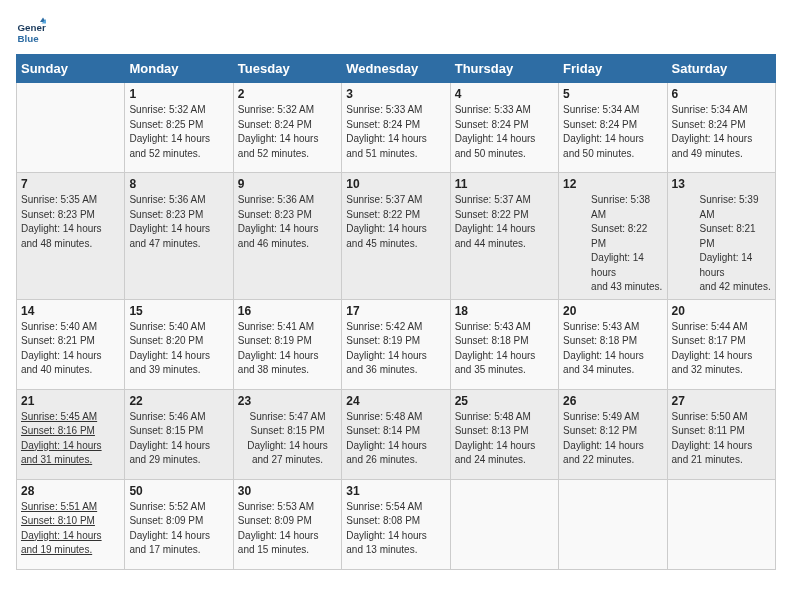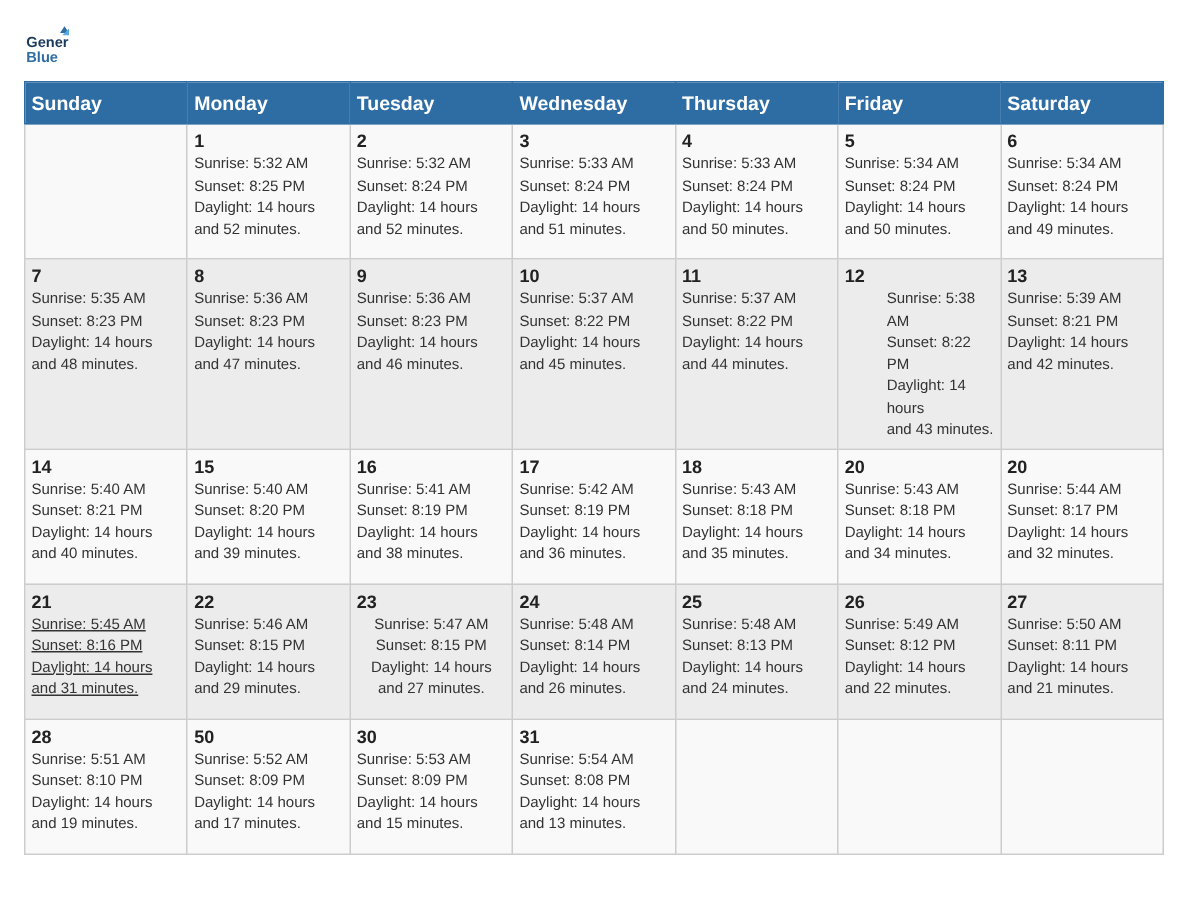--- a/index.html
+++ b/index.html
@@ -197,21 +197,21 @@
         </td>
         <td>
           <span class="day-num">12</span>
           <div class="day-info" style="white-space: pre-line; margin-left: 28px;">Sunrise: 5:38 AM
 Sunset: 8:22 PM
 Daylight: 14 hours
 and 43 minutes.</div>
         </td>
         <td>
           <span class="day-num">13</span>
-          <div class="day-info" style="white-space: pre-line;">Sunrise: 5:39 AM
+          <div class="day-info" style="white-space: pre-line; margin-left: 28px;">Sunrise: 5:39 AM
 Sunset: 8:21 PM
 Daylight: 14 hours
 and 42 minutes.</div>
         </td>
       </tr>
       <tr>
         <td>
           <span class="day-num">14</span>
           <div class="day-info" style="white-space: pre-line;">Sunrise: 5:40 AM
 Sunset: 8:21 PM
@@ -308,21 +308,21 @@
           <span class="day-num">27</span>
           <div class="day-info" style="white-space: pre-line;">Sunrise: 5:50 AM
 Sunset: 8:11 PM
 Daylight: 14 hours
 and 21 minutes.</div>
         </td>
       </tr>
       <tr>
         <td>
           <span class="day-num">28</span>
-          <div class="day-info" style="white-space: pre-line;">Sunrise: 5:51 AM
+          <div class="day-info" style="white-space: pre-line; text-decoration: underline;">Sunrise: 5:51 AM
 Sunset: 8:10 PM
 Daylight: 14 hours
 and 19 minutes.</div>
         </td>
         <td>
           <span class="day-num">50</span>
           <div class="day-info" style="white-space: pre-line;">Sunrise: 5:52 AM
 Sunset: 8:09 PM
 Daylight: 14 hours
 and 17 minutes.</div>

